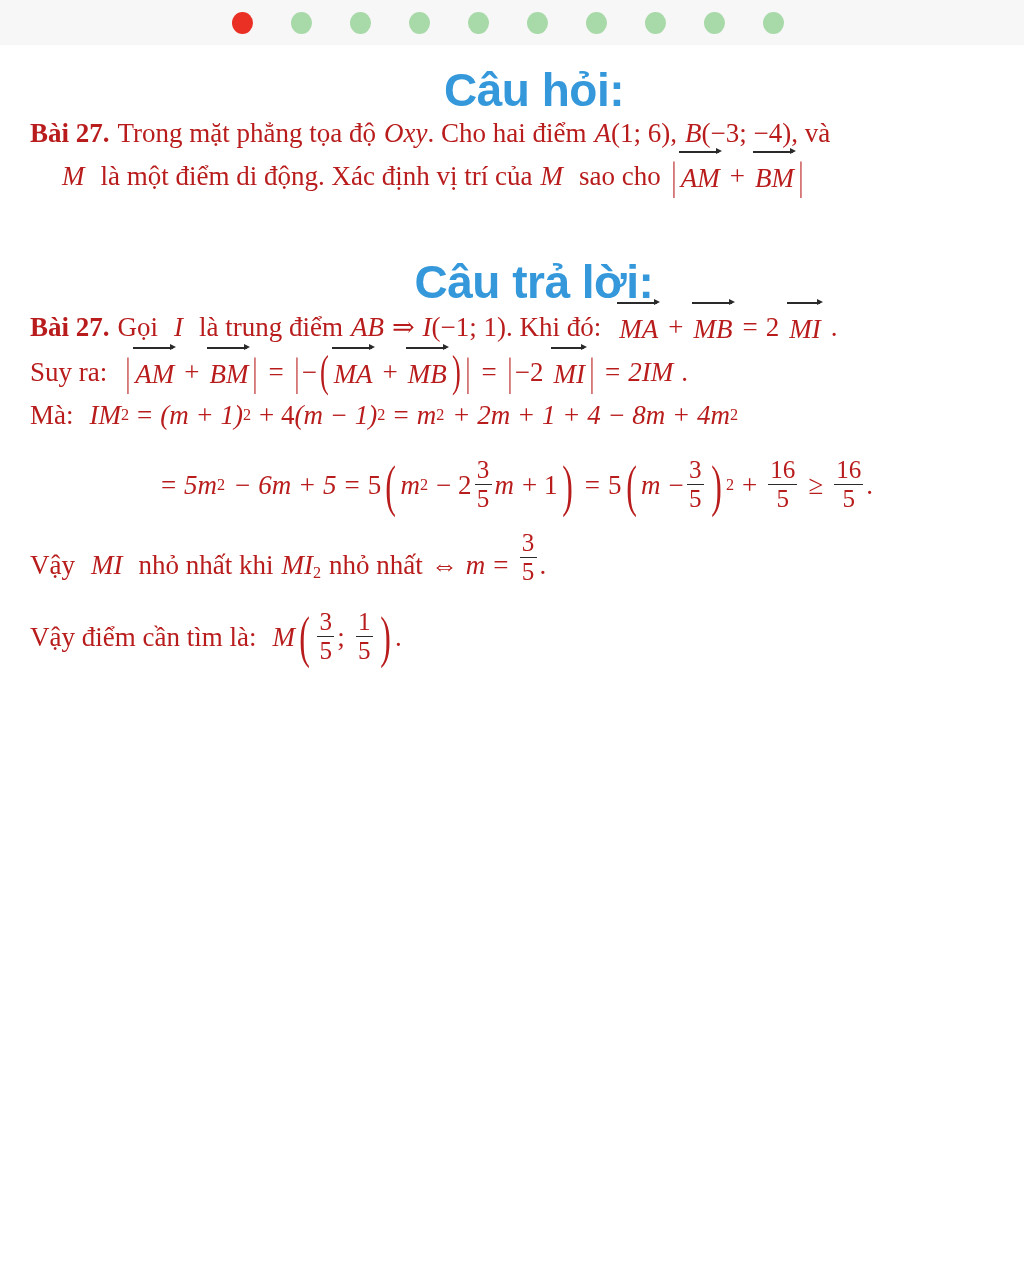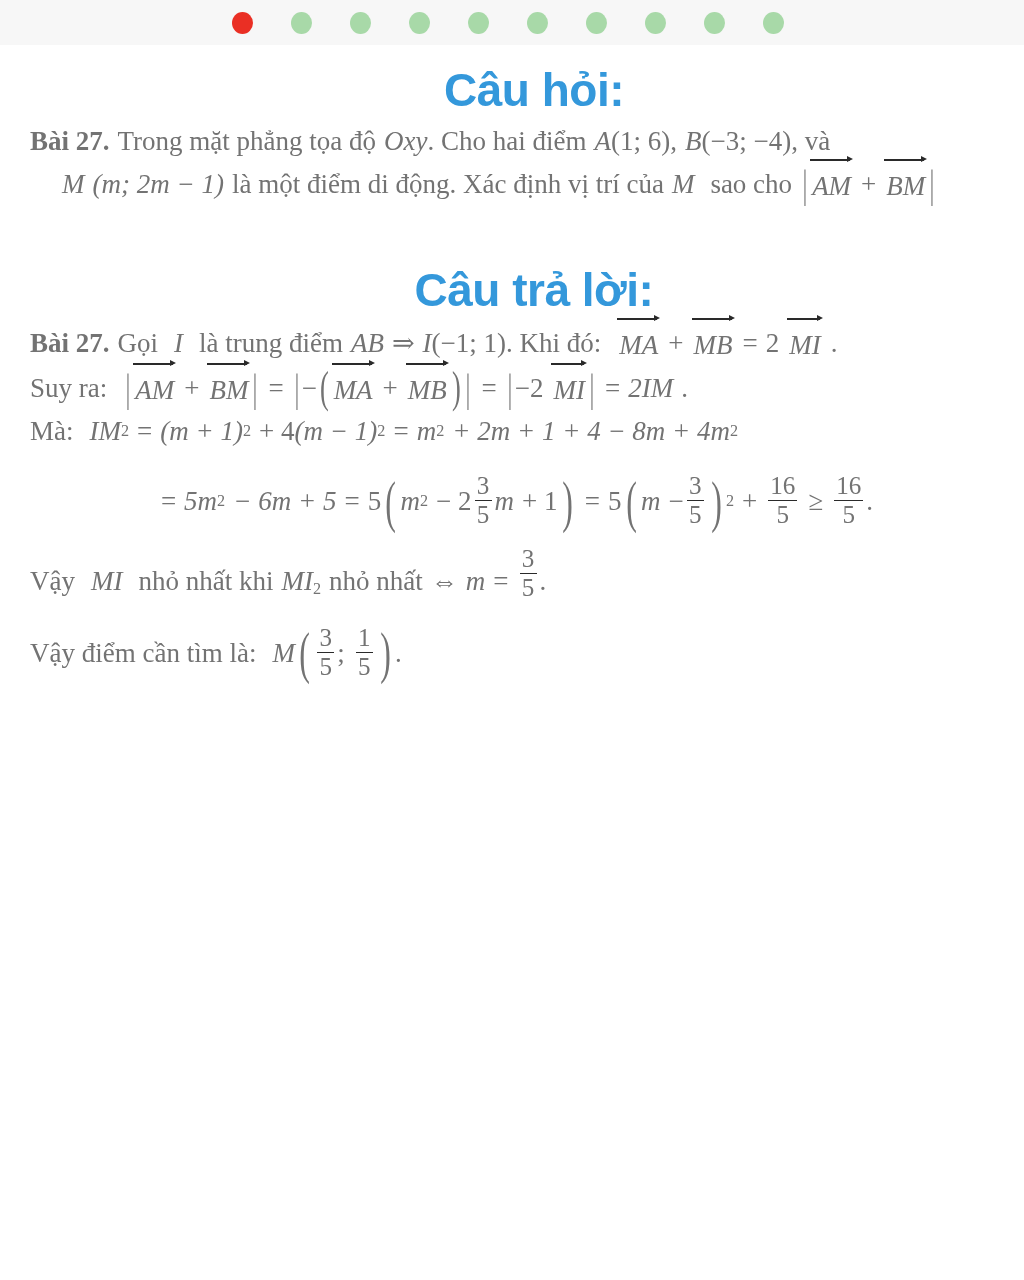--- a/index.html
+++ b/index.html
@@ -44,22 +44,21 @@
     line-height: 1.0;
     text-align: center;
   }
   .heading-question { margin: 22px 0 0 44px; }
   .heading-answer   { margin: 60px 0 0 44px; }
 
   
   .block {
     margin-left: 30px;
     margin-right: 20px;
-    color: #737373;
-    margin-top: 8px;
+    color: #b91c1c;
   }
   .line {
     font-size: 27px;
     line-height: 1.52;
     white-space: nowrap;
     display: flex;
     align-items: center;
     flex-wrap: nowrap;
   }
   .line.indent { padding-left: 32px; }
@@ -178,21 +177,20 @@
     <span>,</span>
     <span class="sp"></span>
     <span class="it">B</span>
     <span>(−3; −4)</span>
     <span>, và</span>
   </div>
 
   <div class="line indent">
     <span class="it">M</span>
     <span class="sp"></span>
-    <span class="it">(m; 2m − 1)</span>
     <span class="sp"></span>
     <span>là một điểm di động. Xác định vị trí của</span>
     <span class="sp"></span>
     <span class="it">M</span>
     <span class="sp2"></span>
     <span>sao cho</span>
     <span class="sp"></span>
     <span class="bar">|</span>
     <span class="vec">AM</span>
     <span class="sp"></span>

